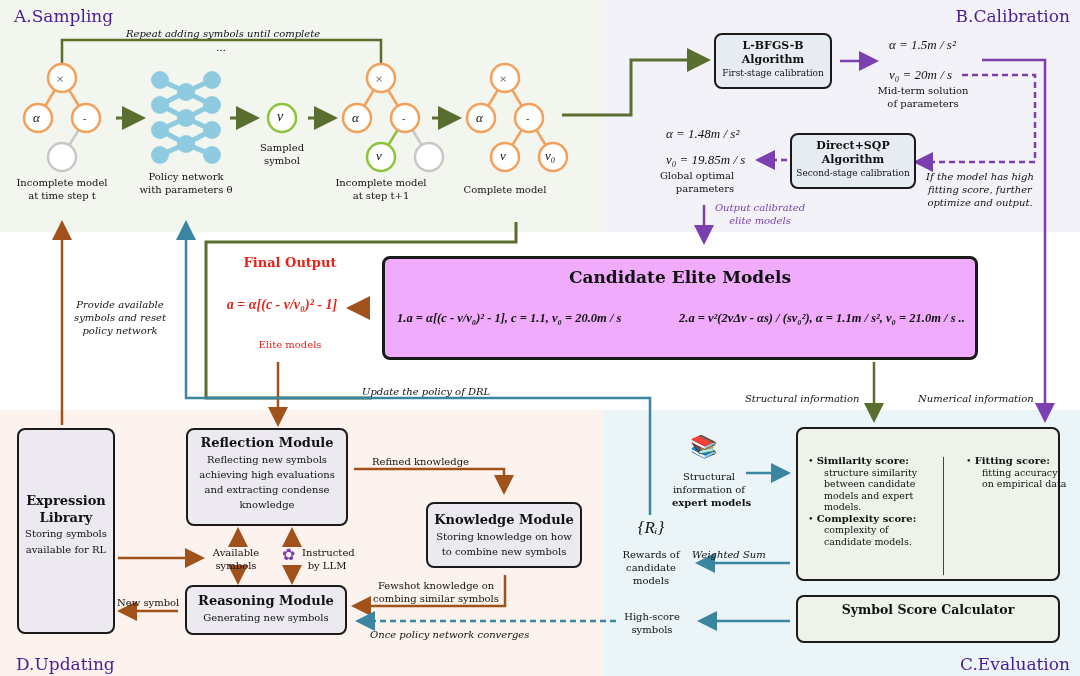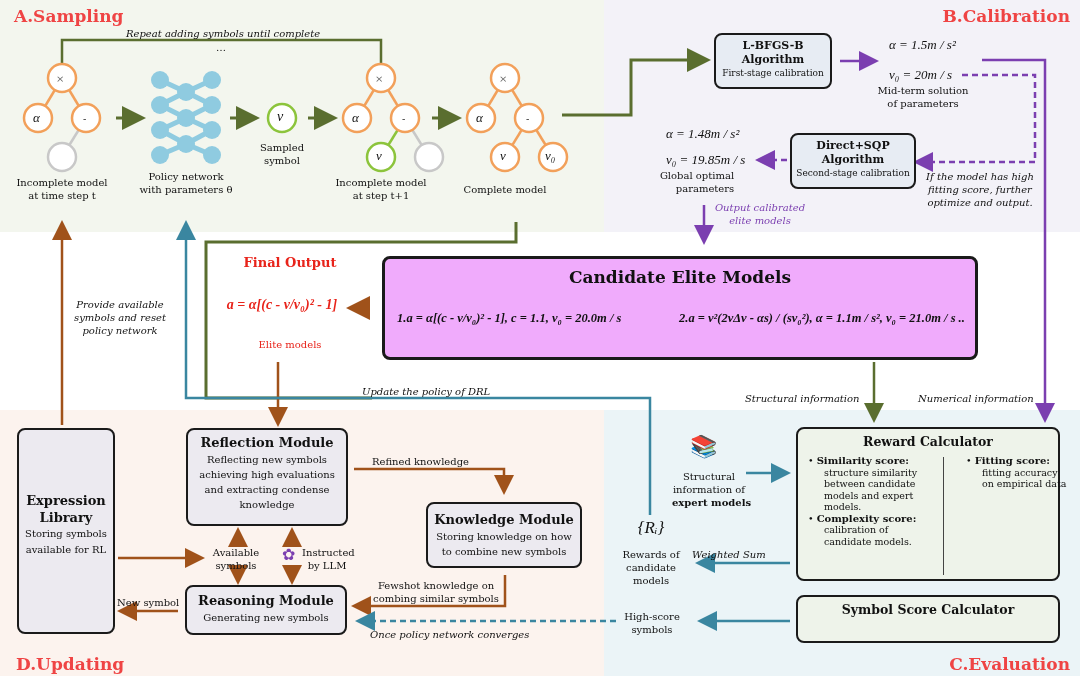--- a/index.html
+++ b/index.html
@@ -2,21 +2,21 @@
 <html><head>
 <meta charset="utf-8">
 <style>
   html,body{margin:0;padding:0;background:#ffffff;}
   body{width:1080px;height:676px;position:relative;overflow:hidden;font-family:"DejaVu Serif",serif;color:#111;}
   .panel{position:absolute;}
   #panel-a{left:0;top:0;width:604px;height:232px;background:#f3f6ee;}
   #panel-b{left:604px;top:0;width:476px;height:232px;background:#f3f2f8;}
   #panel-d{left:0;top:410px;width:604px;height:266px;background:#fcf3ee;}
   #panel-c{left:604px;top:410px;width:476px;height:266px;background:#ebf4f7;}
-  .section-title{position:absolute;font-family:"DejaVu Serif",serif;font-weight:bold;font-size:17px;color:#ef4444;white-space:nowrap;}
+  .section-title{position:absolute;font-family:"DejaVu Serif",serif;font-weight:normal;font-size:17px;color:#4c1d95;white-space:nowrap;}
   .t{position:absolute;text-align:center;white-space:nowrap;line-height:13px;}
   .small{font-size:10px;}
   .ital{font-style:italic;}
   .box{position:absolute;border:2.5px solid #1a1a1a;border-radius:8px;box-sizing:border-box;text-align:center;}
   .calib-box{background:#e7ecf3;}
   .mod-box{background:#eceaf0;}
   .eval-box{background:#eef3ea;}
   .box .bt{font-weight:bold;font-size:11px;line-height:14px;}
   .box .bs{font-size:9px;line-height:12px;}
   .math{font-family:"Liberation Serif",serif;font-style:italic;}
@@ -275,29 +275,28 @@
 <div class="t small" style="left:672px;top:496px;width:74px;font-weight:bold;">expert models</div>
 <div class="t math" style="left:626px;top:518px;width:50px;font-size:17px;line-height:20px;">{Rᵢ}</div>
 <div class="t small" style="left:616px;top:548px;width:70px;">Rewards of</div>
 <div class="t small" style="left:616px;top:561px;width:70px;">candidate</div>
 <div class="t small" style="left:616px;top:574px;width:70px;">models</div>
 <div class="t small ital" style="left:692px;top:548px;">Weighted Sum</div>
 <div class="t small" style="left:616px;top:610px;width:72px;">High-score</div>
 <div class="t small" style="left:616px;top:623px;width:72px;">symbols</div>
 
 <div class="box eval-box" style="left:796px;top:427px;width:264px;height:154px;">
-  <div style="font-weight:bold;font-size:12.5px;margin-top:5px;">Reward Calculator</div>
   <div class="bullet-col" style="left:10px;top:26px;width:140px;">
     <div>• <b>Similarity score:</b></div>
     <div style="padding-left:16px;">structure similarity</div>
     <div style="padding-left:16px;">between candidate</div>
     <div style="padding-left:16px;">models and expert</div>
     <div style="padding-left:16px;">models.</div>
     <div>• <b>Complexity score:</b></div>
-    <div style="padding-left:16px;">calibration of</div>
+    <div style="padding-left:16px;">complexity of</div>
     <div style="padding-left:16px;">candidate models.</div>
   </div>
   <div style="position:absolute;left:145px;top:28px;width:1px;height:118px;background:#444;"></div>
   <div class="bullet-col" style="left:168px;top:26px;width:110px;">
     <div>• <b>Fitting score:</b></div>
     <div style="padding-left:16px;">fitting accuracy</div>
     <div style="padding-left:16px;">on empirical data</div>
   </div>
 </div>
 

